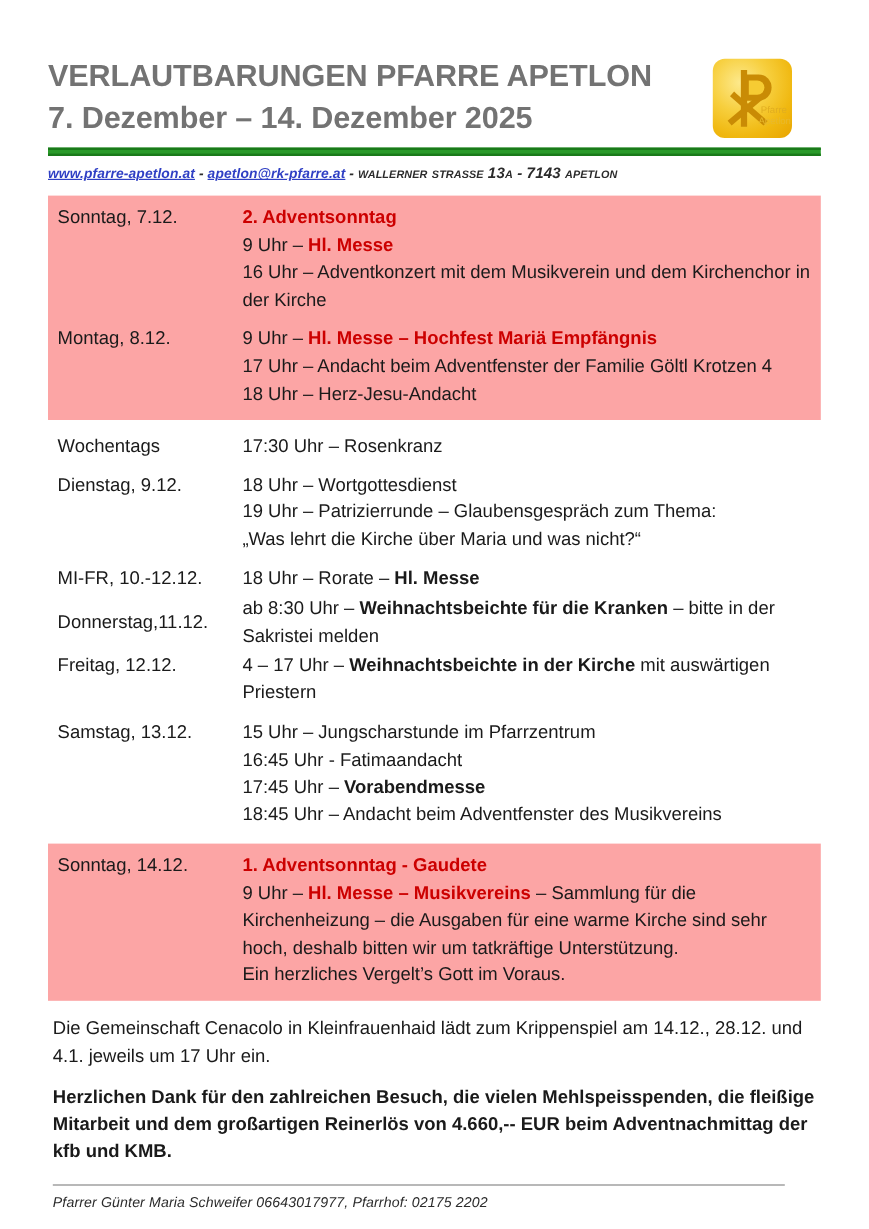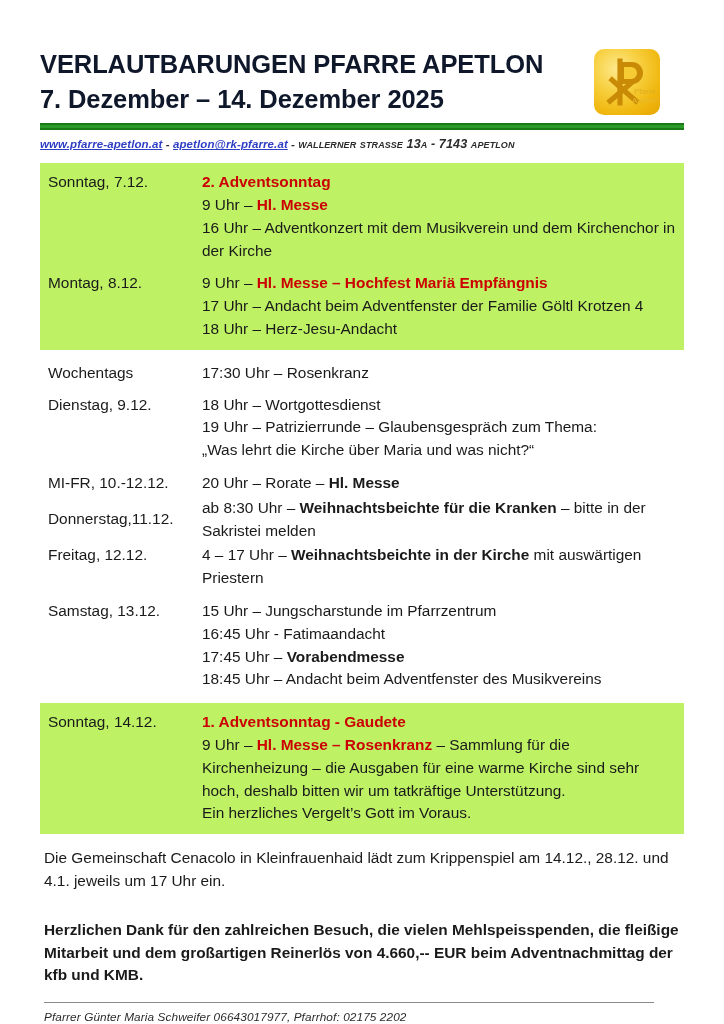--- a/index.html
+++ b/index.html
@@ -27,21 +27,21 @@
   .masthead {
     position: relative;
     display: flex;
     align-items: flex-start;
     justify-content: space-between;
   }
   .masthead-titles {
     padding-top: 2px;
   }
   .title-line {
-    color: #0f172a;
+    color: #737373;
     font-weight: bold;
     font-size: 25.5px;
     line-height: 1.30;
     letter-spacing: -0.1px;
     white-space: nowrap;
   }
   .title-line.sub {
     font-size: 25.5px;
     margin-top: 2px;
   }
@@ -87,21 +87,21 @@
   }
 
   
   .schedule {
     margin-top: 12px;
   }
   .sched-block {
     padding: 0;
   }
   .sched-block.shaded {
-    background: #bef264;
+    background: #fca5a5;
   }
   .sched-block.shaded .row:first-child { padding-top: 8px; }
   .sched-block.shaded .row:last-child  { padding-bottom: 9px; }
 
   .spacer-8  { height: 10px; }
   .spacer-10 { height: 12px; }
 
   .row {
     display: flex;
     align-items: flex-start;
@@ -132,21 +132,21 @@
   .closing {
     margin-top: 13px;
     padding: 0 4px 0 4px;
   }
   .closing p {
     margin: 0;
     font-size: 15.4px;
     line-height: 1.48;
   }
   .closing p.emph {
-    margin-top: 26px;
+    margin-top: 11px;
     font-weight: bold;
   }
 
   
   .footer {
     margin-top: 15px;
     padding: 0 4px;
   }
   .footer-rule {
     width: 610px;
@@ -228,21 +228,21 @@
             <p><span>19 Uhr – Patrizierrunde – Glaubensgespräch zum Thema:</span></p>
             <p><span>„Was lehrt die Kirche über Maria und was nicht?“</span></p>
           </div>
         </div>
       </div>
       <div class="spacer-8"></div>
       <div class="sched-block">
         <div class="row">
           <div class="day">MI-FR, 10.-12.12.</div>
           <div class="detail">
-            <p><span>20 Uhr – Rorate – </span><span class="bold">Hl. Messe</span></p>
+            <p><span>18 Uhr – Rorate – </span><span class="bold">Hl. Messe</span></p>
           </div>
         </div>
         <div class="row" style="margin-top: 2px; align-items: center;">
           <div class="day">Donnerstag,11.12.</div>
           <div class="detail">
             <p><span>ab 8:30 Uhr – </span><span class="bold">Weihnachtsbeichte für die Kranken</span><span> – bitte in der Sakristei melden</span></p>
           </div>
         </div>
         <div class="row" style="margin-top: 2px;">
           <div class="day">Freitag, 12.12.</div>
@@ -262,21 +262,21 @@
             <p><span>18:45 Uhr – Andacht beim Adventfenster des Musikvereins</span></p>
           </div>
         </div>
       </div>
       <div class="spacer-10"></div>
       <div class="sched-block shaded">
         <div class="row">
           <div class="day">Sonntag, 14.12.</div>
           <div class="detail">
             <p><span class="red">1. Adventsonntag - Gaudete</span></p>
-            <p><span>9 Uhr – </span><span class="red">Hl. Messe – Rosenkranz</span><span> – Sammlung für die Kirchenheizung – die Ausgaben für eine warme Kirche sind sehr hoch, deshalb bitten wir um tatkräftige Unterstützung.</span></p>
+            <p><span>9 Uhr – </span><span class="red">Hl. Messe – Musikvereins</span><span> – Sammlung für die Kirchenheizung – die Ausgaben für eine warme Kirche sind sehr hoch, deshalb bitten wir um tatkräftige Unterstützung.</span></p>
             <p><span>Ein herzliches Vergelt’s Gott im Voraus.</span></p>
           </div>
         </div>
       </div>
     </div>
 
   <div class="closing">
     <p>Die Gemeinschaft Cenacolo in Kleinfrauenhaid lädt zum Krippenspiel am 14.12., 28.12. und 4.1. jeweils um 17 Uhr ein.</p>
     <p class="emph">Herzlichen Dank für den zahlreichen Besuch, die vielen Mehlspeisspenden, die fleißige Mitarbeit und dem großartigen Reinerlös von 4.660,-- EUR beim Adventnachmittag der kfb und KMB.</p>
   </div>

